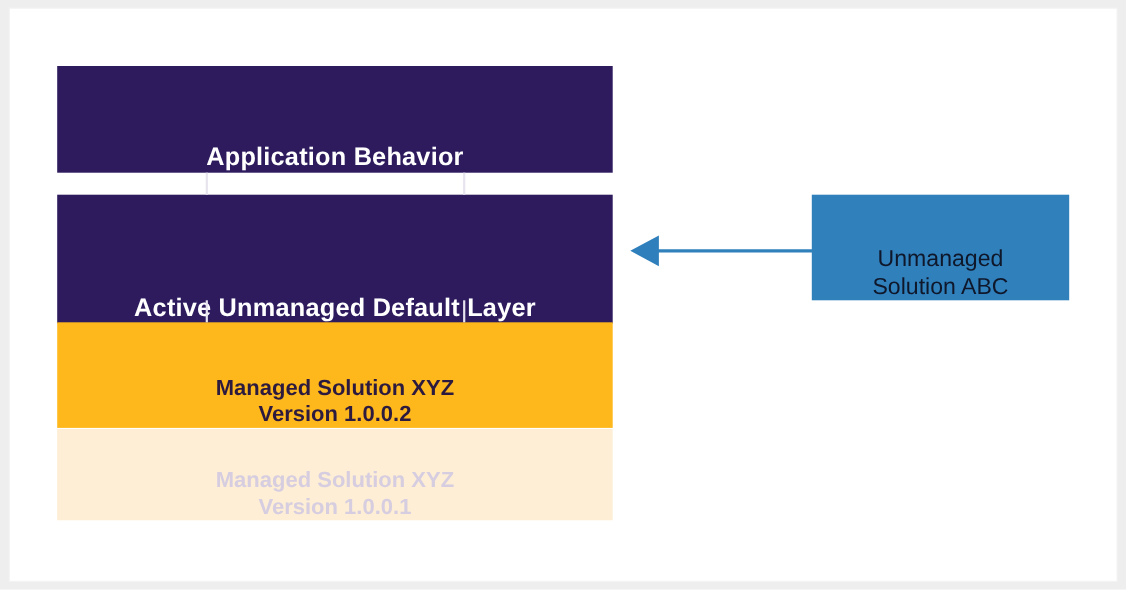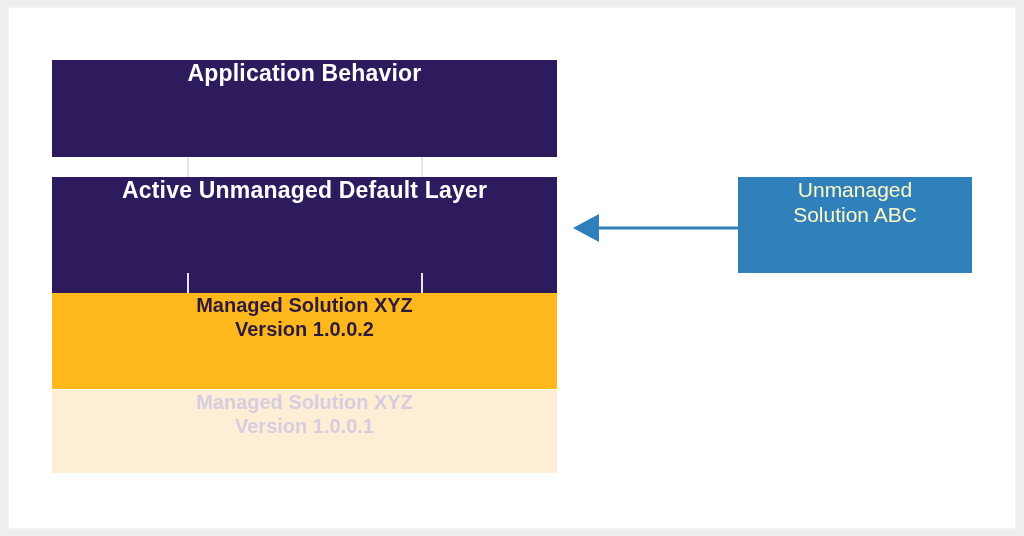--- a/index.html
+++ b/index.html
@@ -31,21 +31,21 @@
     left: 0;
     top: 0;
     width: 1006px;
     height: 520px;
   }
 
   
   .box {
     position: absolute;
     display: flex;
-    align-items: flex-start;
+    align-items: flex-end;
     justify-content: center;
     text-align: center;
     box-sizing: border-box;
     line-height: 1.2;
   }
 
   .box-label {
     display: block;
     white-space: pre-line;
   }
@@ -105,21 +105,21 @@
   .connector-b1 { left: 178px; top: 265px;  height: 20px; }
   .connector-b2 { left: 412px; top: 265px;  height: 20px; }
 
   
   .box-unmanaged-solution {
     left: 729px;
     top: 169px;
     width: 234px;
     height: 96px;
     background: #3080bc;
-    color: #fef9c3;
+    color: #0f172a;
     font-size: 21px;
     font-weight: normal;
   }
 
   
   .arrow {
     position: absolute;
     left: 556px;
     top: 203px;
     width: 175px;

